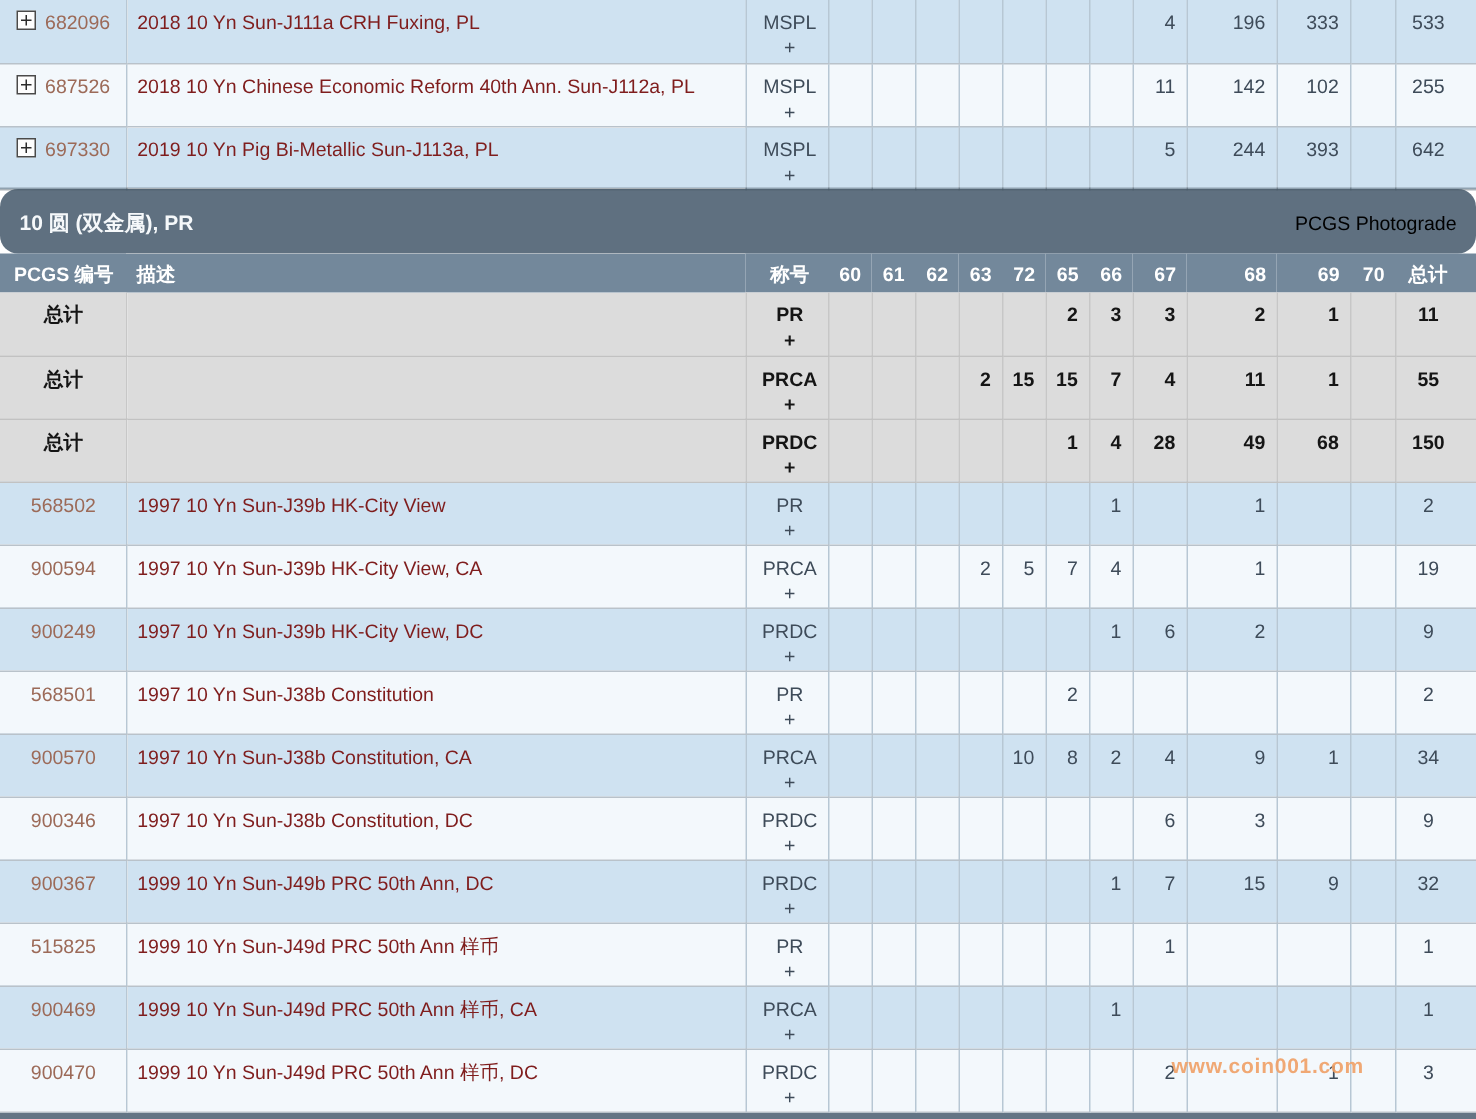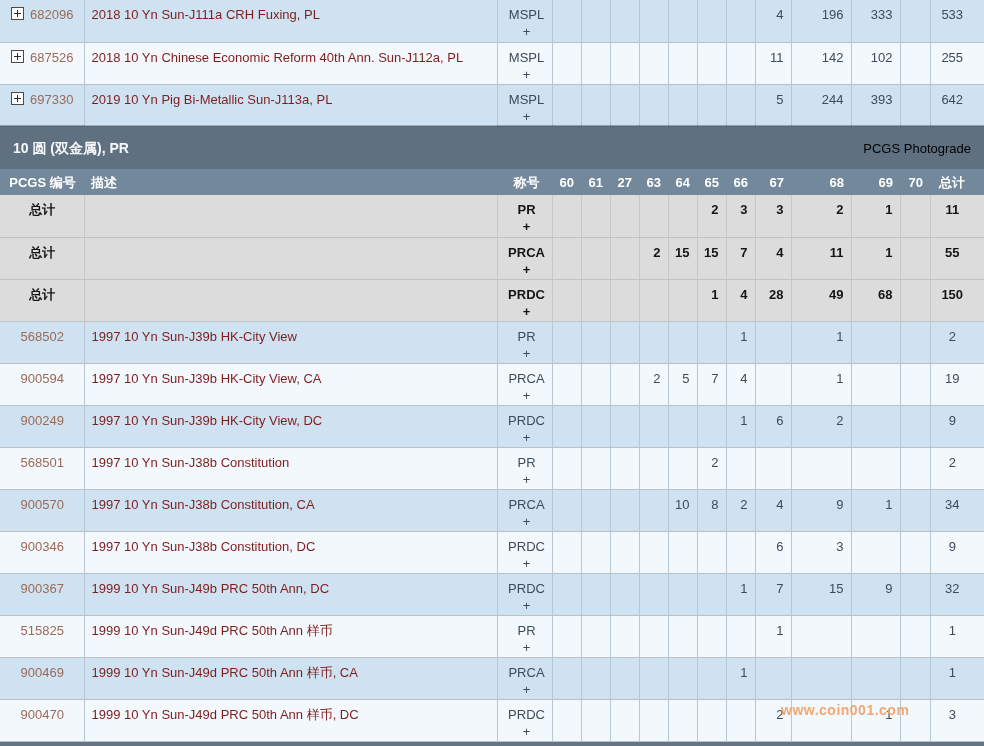--- a/index.html
+++ b/index.html
@@ -19,21 +19,21 @@
   tbody.summary tr{background:#dcdcdc;}
   tbody.summary td{height:42px;border-right:1px solid #c7c7c7;border-bottom:1px solid #c2c2c2;font-weight:bold;color:#151515;}
   tbody.summary td:last-child{border-right:none;}
   
   .c-no{text-align:center;padding-left:7px;white-space:nowrap;}
   .c-desc{text-align:left;padding-left:7px;color:#7f1d1d;white-space:nowrap;overflow:hidden;}
   .c-des{text-align:center;padding-left:6px;padding-right:2px;}
   .c-g,.c-total{text-align:right;padding-right:7px;}
   .c-total{padding-right:16px;text-align:center;}
   
-  .section-row td{background:#5f7080;height:43px;padding:0;border-top:2px solid #49596777;}
+  .section-row td{background:#5f7080;height:43px;padding:0;border-top:2px solid #49596777;border-radius:12px;}
   .section-bar{display:flex;justify-content:space-between;align-items:center;height:100%;padding:0 13px;}
   .section-title{color:#f5f8fa;font-weight:bold;font-size:14px;}
   .photograde{color:#000000;font-size:13px;text-decoration:none;cursor:pointer;}
   
   .head-row td{background:#73889b;color:#ffffff;font-weight:bold;height:26px;padding-top:5px;font-size:13px;border:none;margin-top:8px;}
   
   .pcgs-link{color:#9c6a58;text-decoration:none;cursor:pointer;}
   
   .exp{position:relative;display:inline-block;width:11px;height:11px;border:1px solid #4a4a4a;background:#fdfdfd;margin-right:6px;vertical-align:-1px;cursor:pointer;}
   .exp::before,.exp::after{content:"";position:absolute;background:#2b2b2b;}
@@ -142,23 +142,23 @@
       </tr>
     </tbody>
 
     <tbody>
       <tr class="head-row">
         <td class="c-no">PCGS 编号</td>
         <td class="c-desc">描述</td>
         <td class="c-des">称号</td>
         <td class="c-g">60</td>
         <td class="c-g">61</td>
-        <td class="c-g">27</td>
+        <td class="c-g">62</td>
         <td class="c-g">63</td>
-        <td class="c-g">64</td>
+        <td class="c-g">72</td>
         <td class="c-g">65</td>
         <td class="c-g">66</td>
         <td class="c-g">67</td>
         <td class="c-g">68</td>
         <td class="c-g">69</td>
         <td class="c-g">70</td>
         <td class="c-total">总计</td>
       </tr>
     </tbody>
 

